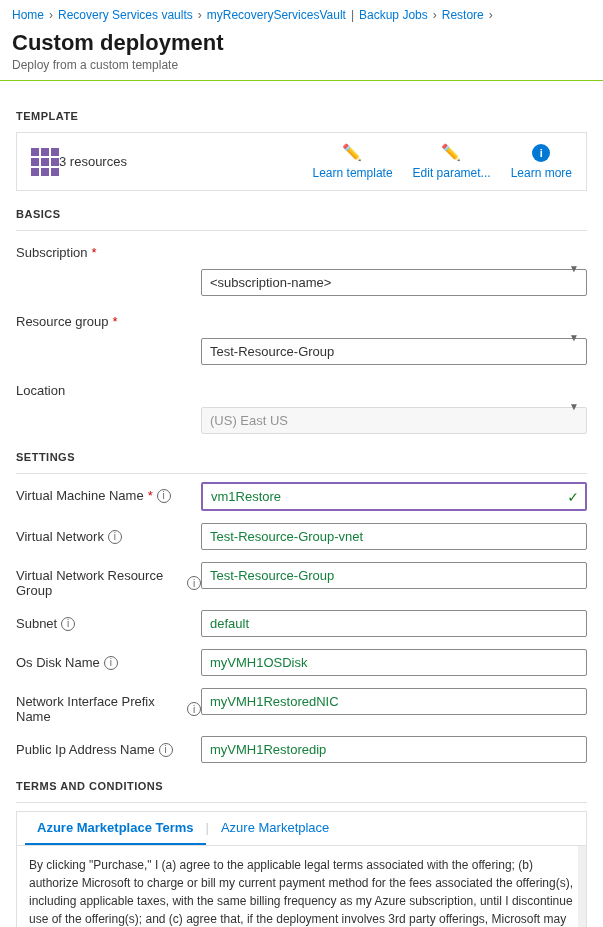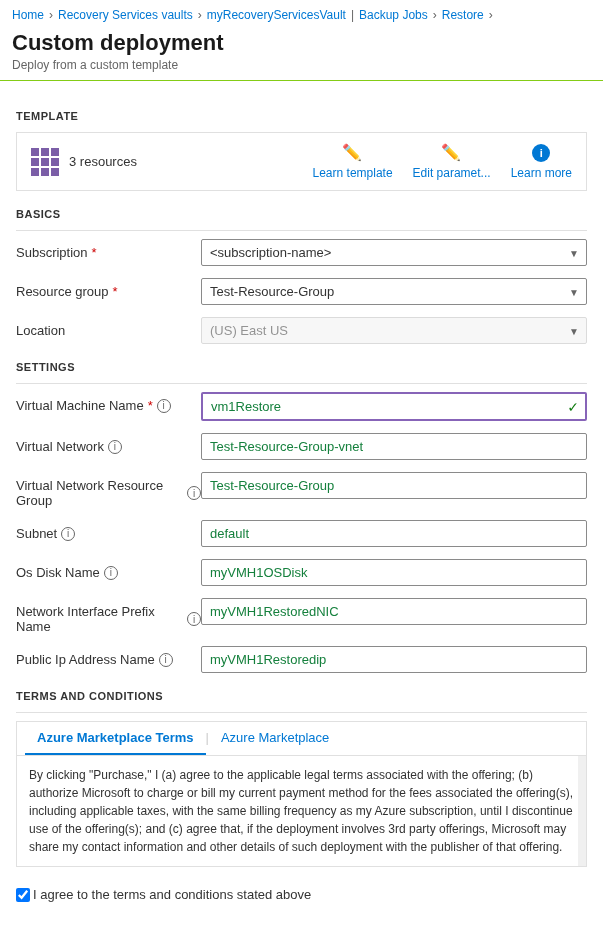--- a/index.html
+++ b/index.html
@@ -65,21 +65,20 @@
       margin-bottom: 16px;
     }
     .template-row {
       display: flex;
       align-items: center;
       justify-content: space-between;
     }
     .template-resources {
       display: flex;
       align-items: center;
-      gap: 10px;
     }
     .grid-icon {
       display: grid;
       grid-template-columns: repeat(3, 8px);
       grid-template-rows: repeat(3, 8px);
       gap: 2px;
     }
     .grid-icon .cell {
       width: 8px;
       height: 8px;
@@ -172,20 +171,21 @@
       width: 100%;
       border: 1px solid #8a8a8a;
       border-radius: 2px;
       padding: 5px 28px 5px 8px;
       font-size: 13px;
       background: #fff;
       appearance: none;
       -webkit-appearance: none;
       cursor: pointer;
       color: #333;
+      margin-top: 30px;
     }
     .select-wrapper .chevron {
       position: absolute;
       right: 8px;
       top: 50%;
       transform: translateY(-50%);
       pointer-events: none;
       color: #666;
       font-size: 10px;
     }

